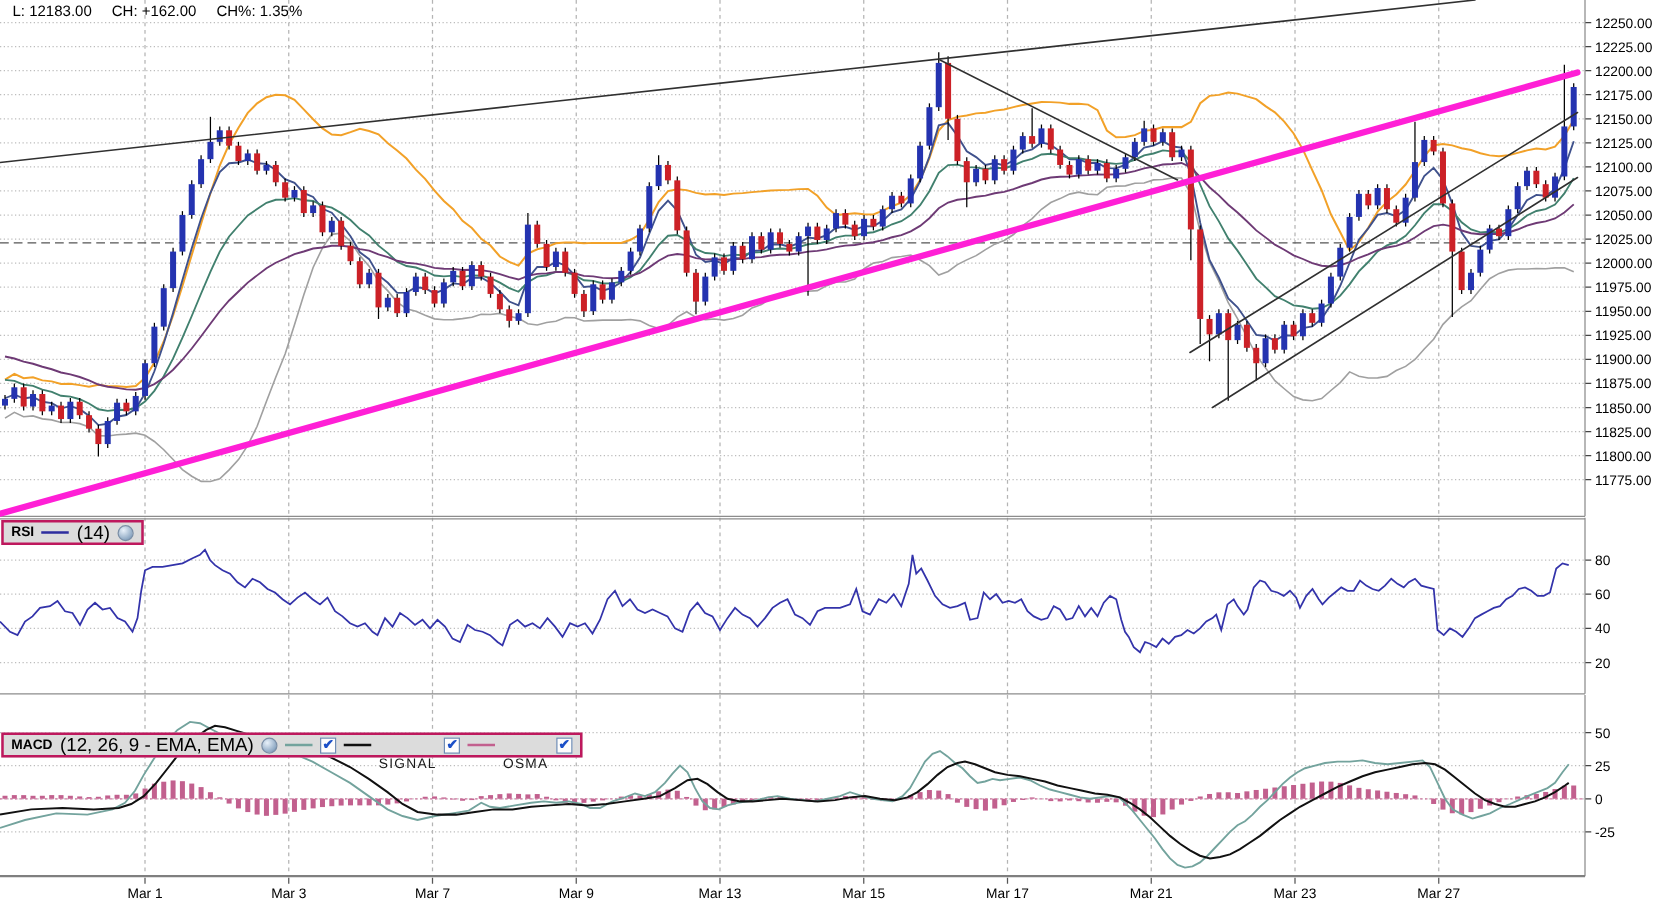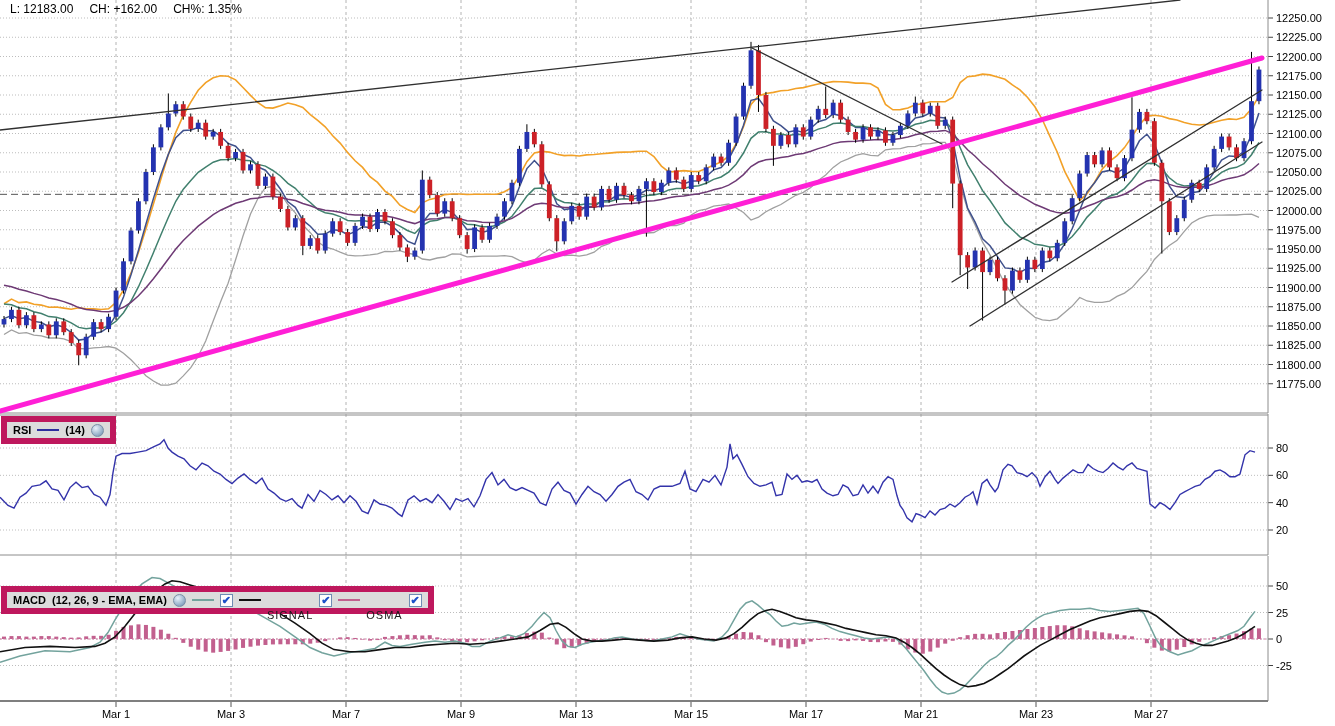--- a/index.html
+++ b/index.html
@@ -5,26 +5,26 @@
   html,body{margin:0;padding:0;background:#fff;}
   .root{position:relative;width:1335px;height:726px;background:#fff;overflow:hidden;
         font-family:"Liberation Sans",sans-serif;font-size:11px;color:#000;}
   svg{position:absolute;left:0;display:block;}
   #main-svg{top:0;}
   #rsi-svg{top:414px;}
   #macd-svg{top:556px;}
   #axis-svg{top:702px;}
   .quote-bar{position:absolute;top:2px;left:10px;font-size:12px;color:#000;white-space:nowrap;}
   .quote-bar span{margin-right:16px;}
-  .ind-header{position:absolute;left:1px;height:16px;background:#dcdcdc;border:6px solid #be185d;
+  .ind-header{position:absolute;left:1px;height:16px;background:#dcdcdc;border:2px solid #be185d;
               display:flex;align-items:center;padding:0 6px;gap:6px;white-space:nowrap;z-index:5;}
   #rsi-header{top:416px;}
   #macd-header{top:586px;}
   .ind-name{font-weight:bold;font-size:11px;}
-  .ind-params{font-size:11px;font-weight:bold;}
+  .ind-params{font-size:15px;}
   .line-sample{display:inline-block;width:22px;height:0;border-top:2px solid #000;}
   .ls-navy{border-color:#2d2d9e;}
   .ls-teal{border-color:#73a39d;}
   .ls-black{border-color:#111111;}
   .ls-rose{border-color:#c2608e;}
   .prop-icon{display:inline-block;width:11px;height:11px;border-radius:50%;
              background:radial-gradient(circle at 35% 30%,#e8f1fa,#8fa9c4 70%,#5f7d9d);
              border:1px solid #7a8ea6;cursor:pointer;}
   .checkbox{display:inline-block;width:11px;height:11px;background:#fdfdfd;border:1px solid #6f8cb4;
             color:#1b50c8;font-size:11px;line-height:10px;text-align:center;font-weight:bold;cursor:pointer;}

